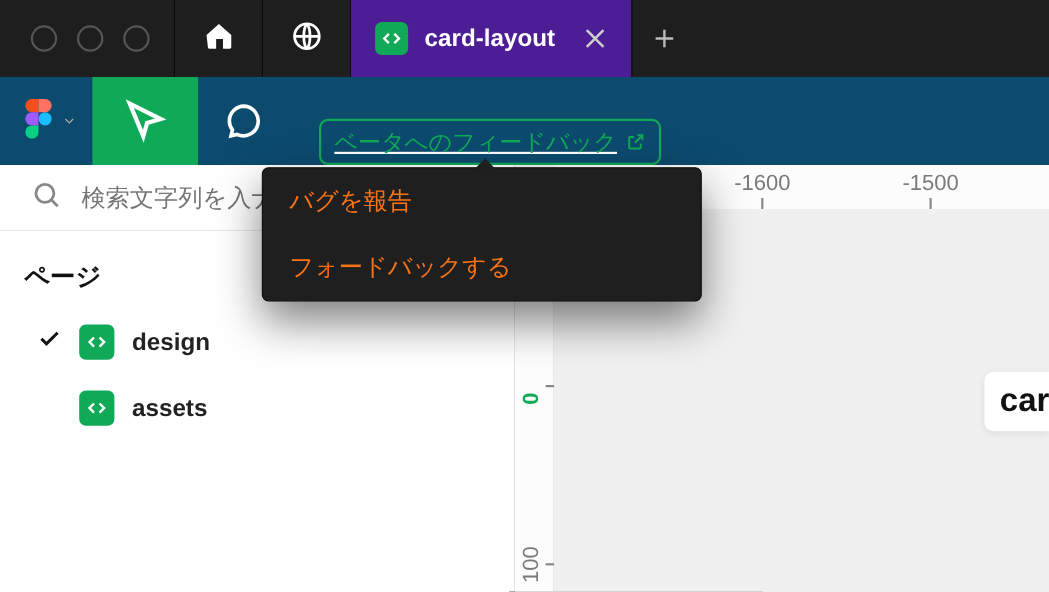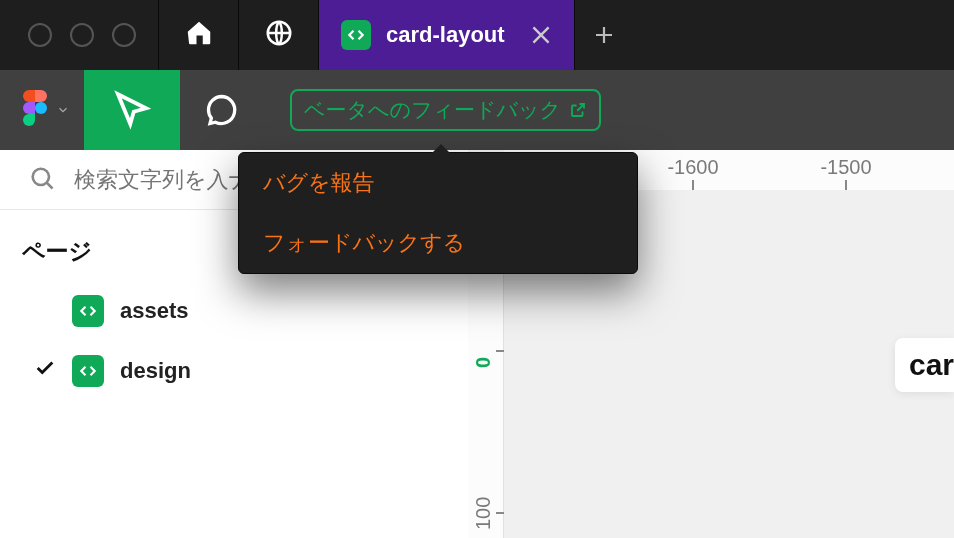--- a/index.html
+++ b/index.html
@@ -34,21 +34,21 @@
   }
   .tab.file .code-badge { width:30px; height:30px; }
   .tab.file .label { font-size: 22px; font-weight: 600; color:#fff; }
   .tab.file .close { width:26px; height:26px; margin-left:8px; }
   .tab.file .close svg { stroke:#ccc; stroke-width:2.2; }
   .tab.plus { width: 60px; }
   .tab.plus svg { width: 24px; height:24px; stroke:#bbb; stroke-width:2.2; fill:none; }
 
   
   .toolbar {
-    display:flex; align-items:center; height: 80px; background:#404040;
+    display:flex; align-items:flex-end; height: 80px; background:#0c4a6e;text-decoration:underline;
   }
   .tb-btn {
     height: 80px; display:flex; align-items:center; justify-content:center;
     padding: 0 24px;
   }
   .tb-btn.app-menu { padding: 0 14px 0 22px; gap:8px; }
   .tb-btn.app-menu svg.fig { width:26px; height:40px; }
   .tb-btn.app-menu svg.chev { width:14px; height:14px; stroke:#aaa; stroke-width:2; fill:none;}
   .tb-btn.cursor { background:#0fa958; width:96px; }
   .tb-btn.cursor svg { width:42px; height:42px; stroke:#fff; fill:none; stroke-width:2.2;}
@@ -220,45 +220,45 @@
           <circle cx="11" cy="11" r="7"></circle>
           <path d="M21 21l-5-5"></path>
         </svg>
     </span>
     <input placeholder="検索文字列を入ナ" style="">
   </div>
 
   <div class="pages-header">ページ</div>
 
   <div id="page-list">
+      <div class="page-item current">
+    <span class="chk">
+      <svg viewBox="0 0 24 24">
+            <path d="M4 12l5 5L20 6"></path>
+          </svg>
+    </span>
+    <span class="code-badge">
+      <svg viewBox="0 0 24 24">
+            <path d="M9 7 4 12l5 5M15 7l5 5-5 5"></path>
+          </svg>
+    </span>
+    <span>design</span>
+      </div>
       <div class="page-item">
     <span class="chk">
       <svg viewBox="0 0 24 24">
             <path d="M4 12l5 5L20 6"></path>
           </svg>
     </span>
     <span class="code-badge">
       <svg viewBox="0 0 24 24">
             <path d="M9 7 4 12l5 5M15 7l5 5-5 5"></path>
           </svg>
     </span>
     <span>assets</span>
-      </div>
-      <div class="page-item current">
-    <span class="chk">
-      <svg viewBox="0 0 24 24">
-            <path d="M4 12l5 5L20 6"></path>
-          </svg>
-    </span>
-    <span class="code-badge">
-      <svg viewBox="0 0 24 24">
-            <path d="M9 7 4 12l5 5M15 7l5 5-5 5"></path>
-          </svg>
-    </span>
-    <span>design</span>
       </div>
     </div>
 </div>
 
 <div class="canvas">
   <div class="ruler-h" id="ruler-h">
       <span class="mark" style="left: 42%;">-1600</span>
       <span class="tick" style="left: 42%;"></span>
       <span class="mark" style="left: 76%; text-align: center;">-1500</span>
       <span class="tick" style="left: 76%;"></span>

